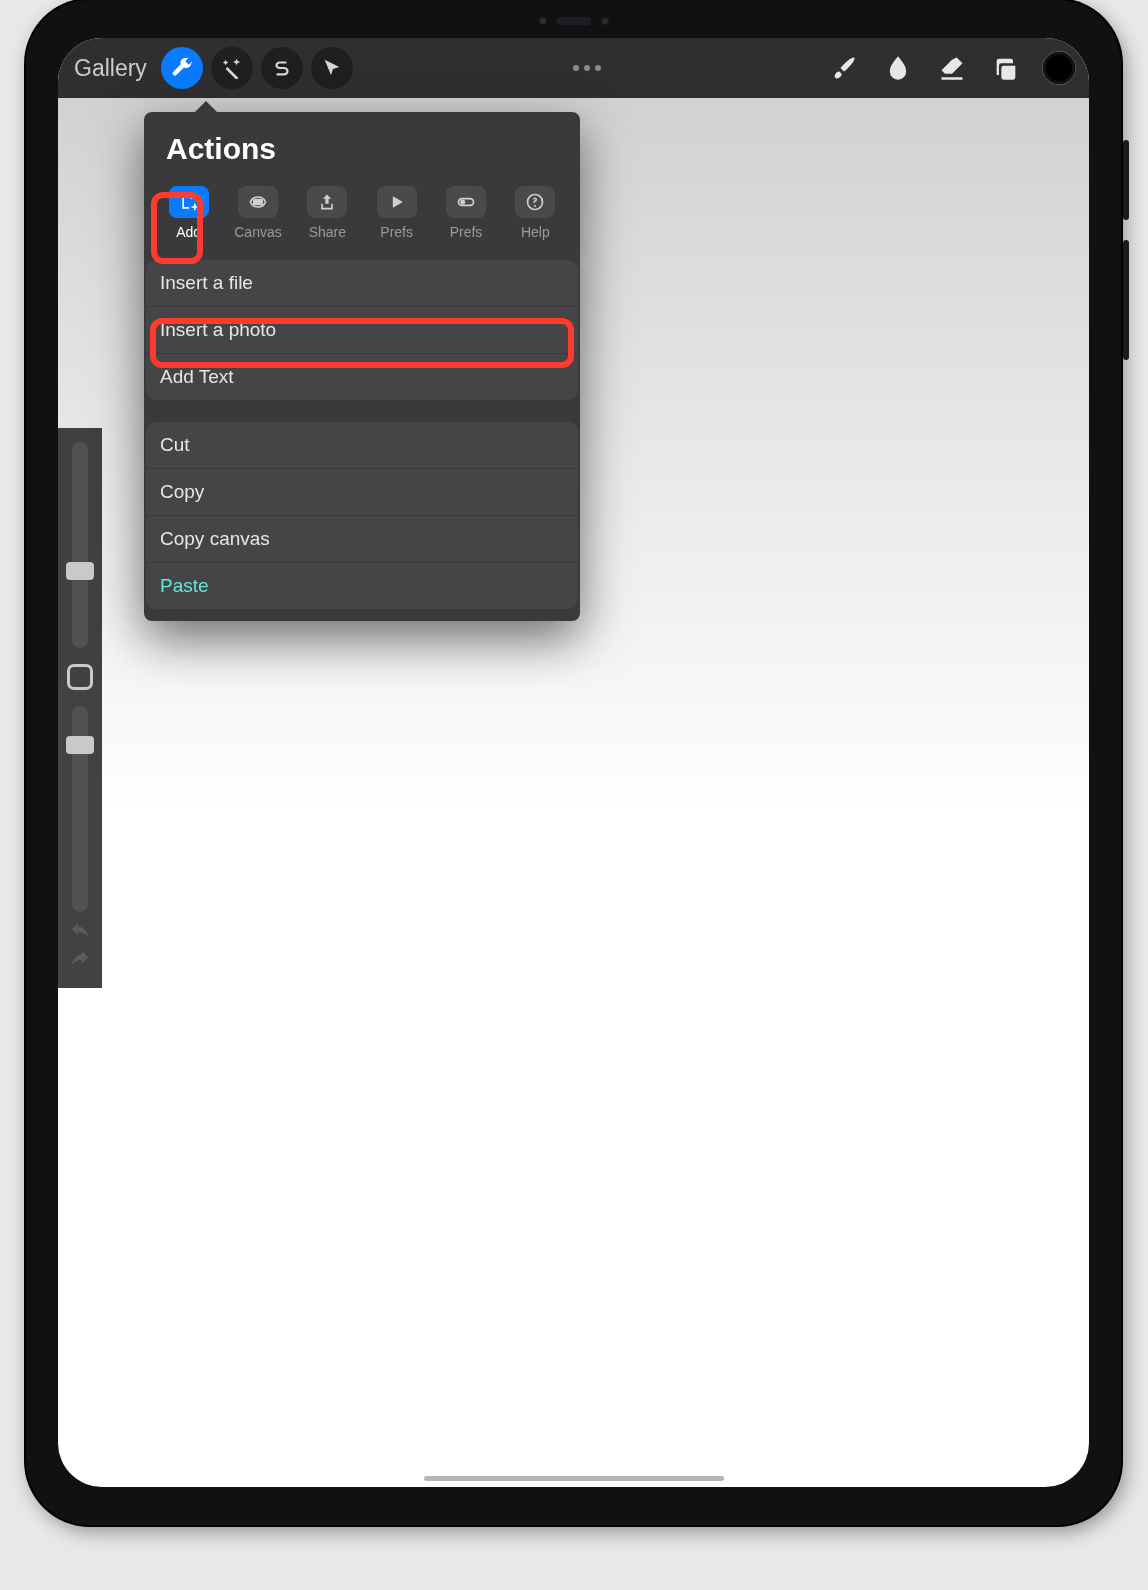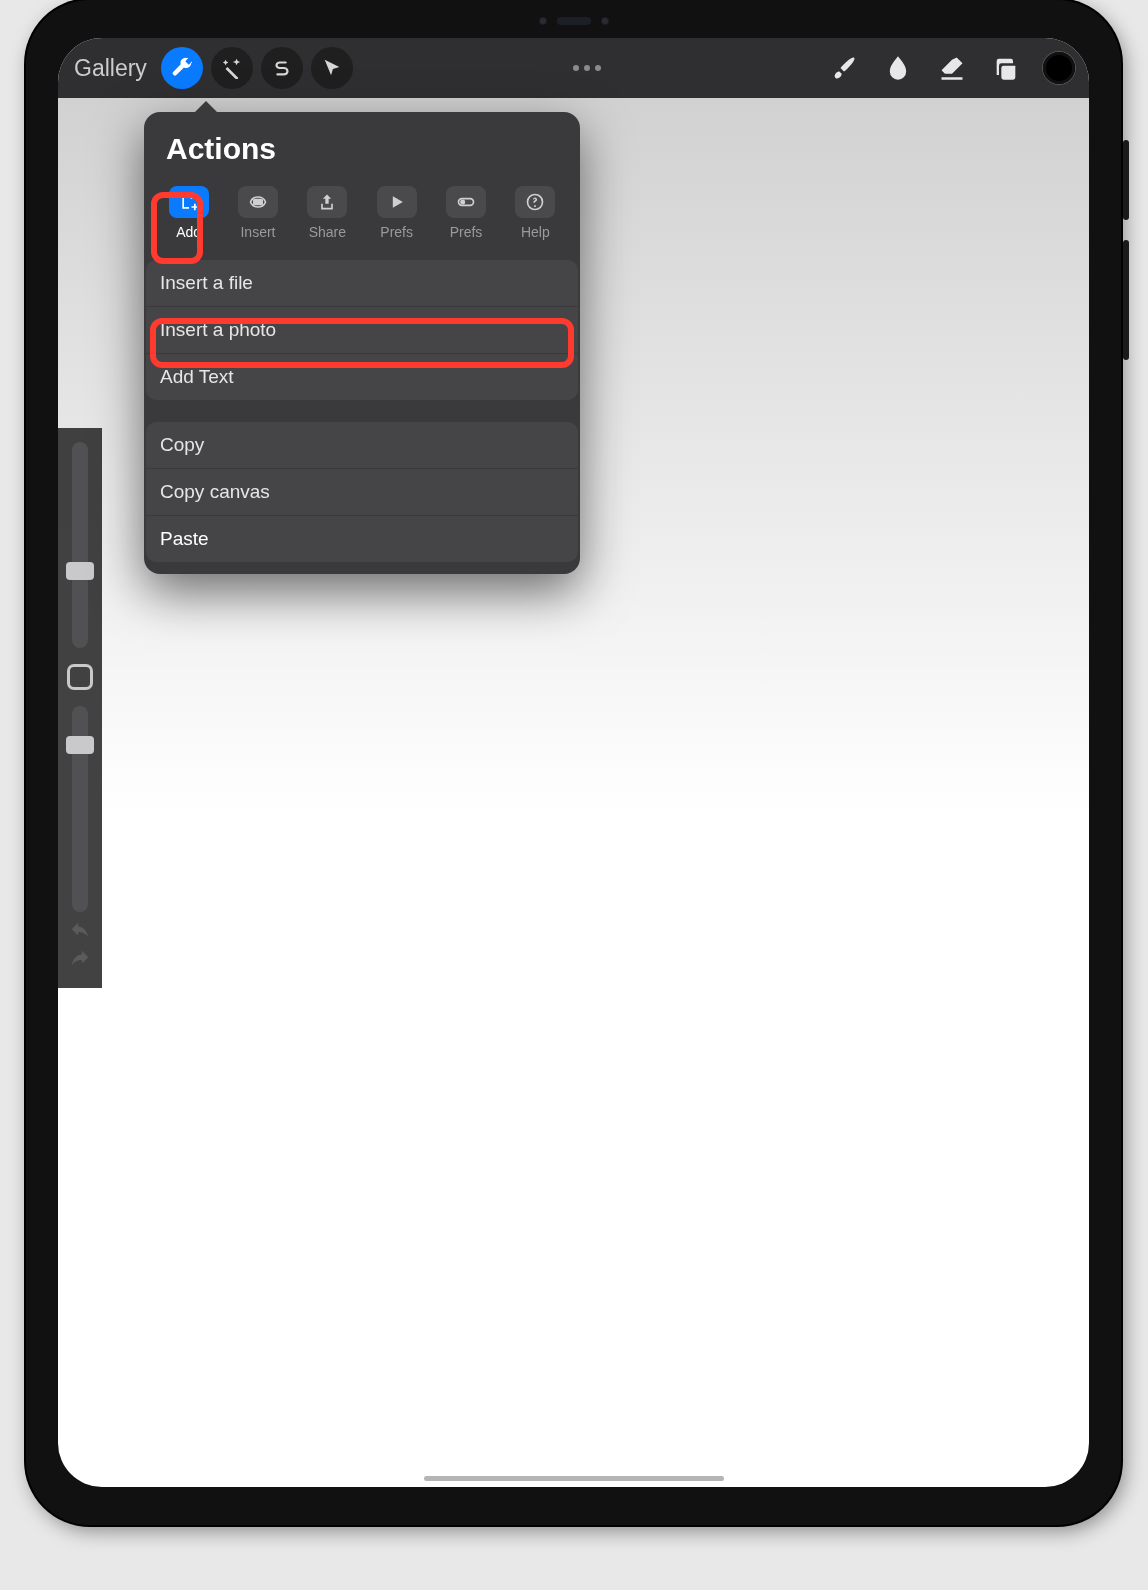--- a/index.html
+++ b/index.html
@@ -153,21 +153,21 @@
     padding-bottom:6px;
   }
   .side-bottom svg{ width:22px;height:18px;fill:#5b5b5d; }
 
   
   .popover{
     position:absolute;
     left:86px; top:74px;
     width:436px;
     background:#3a3a3c;
-    border-radius:16px;
+    border-radius:8px;
     box-shadow:0 18px 50px rgba(0,0,0,.55);
     color:#e8e8e8;
     padding-bottom:8px;
   }
   .popover::before{
     content:"";
     position:absolute;
     top:-11px; left:50px;
     width:0;height:0;
     border-left:12px solid transparent;
@@ -205,21 +205,21 @@
   .menu-group{ padding:4px 2px; }
   .menu-item{
     background:#454547;
     color:#e6e6e6;
     font-size:19px;
     padding:12px 14px;
     border-bottom:1px solid #3a3a3c;
   }
   .menu-item:first-child{ border-top-left-radius:10px;border-top-right-radius:10px; }
   .menu-item:last-child{ border-bottom-left-radius:10px;border-bottom-right-radius:10px; border-bottom:none; }
-  .menu-item.disabled{ color:#ffffff; }
+  .menu-item.disabled{ color:#5eead4; }
 
   
   .hl{
     position:absolute;
     border:6px solid #ff3b2f;
     border-radius:14px;
     pointer-events:none;
   }
   .hl-add{ left:93px; top:154px; width:52px; height:72px; border-radius:12px;}
   .hl-insert{ left:92px; top:280px; width:424px; height:50px; border-radius:12px;}
@@ -342,21 +342,21 @@
             </span>
           <span>Add</span>
         </div>
         <div class="tab">
           <span class="tab-ico">
               <svg viewBox="0 0 24 24">
                 <path d="M3 12c3-8 15-8 18 0-3 8-15 8-18 0z" fill="none" stroke="#cfcfd1" stroke-width="2"></path>
                 <rect x="6" y="8" width="12" height="8" rx="2"></rect>
               </svg>
             </span>
-          <span>Insert</span>
+          <span>Canvas</span>
         </div>
         <div class="tab">
           <span class="tab-ico">
               <svg viewBox="0 0 24 24">
                 <path d="M12 3l5 5h-3v6h-4V8H7l5-5zM5 14h2v5h10v-5h2v7H5v-7z"></path>
               </svg>
             </span>
           <span>Share</span>
         </div>
         <div class="tab">
@@ -389,20 +389,21 @@
 
       <div class="menu-group">
         <div class="menu-item">Insert a file</div>
         <div class="menu-item">Insert a photo</div>
         <div class="menu-item">Add Text</div>
       </div>
 
       <div style="height:14px"></div>
 
       <div class="menu-group">
+        <div class="menu-item">Cut</div>
         <div class="menu-item">Copy</div>
         <div class="menu-item">Copy canvas</div>
         <div class="menu-item disabled">Paste</div>
       </div>
     </div>
 
     <div class="hl hl-add"></div>
     <div class="hl hl-insert"></div>
 
     <div class="home-ind"></div>

